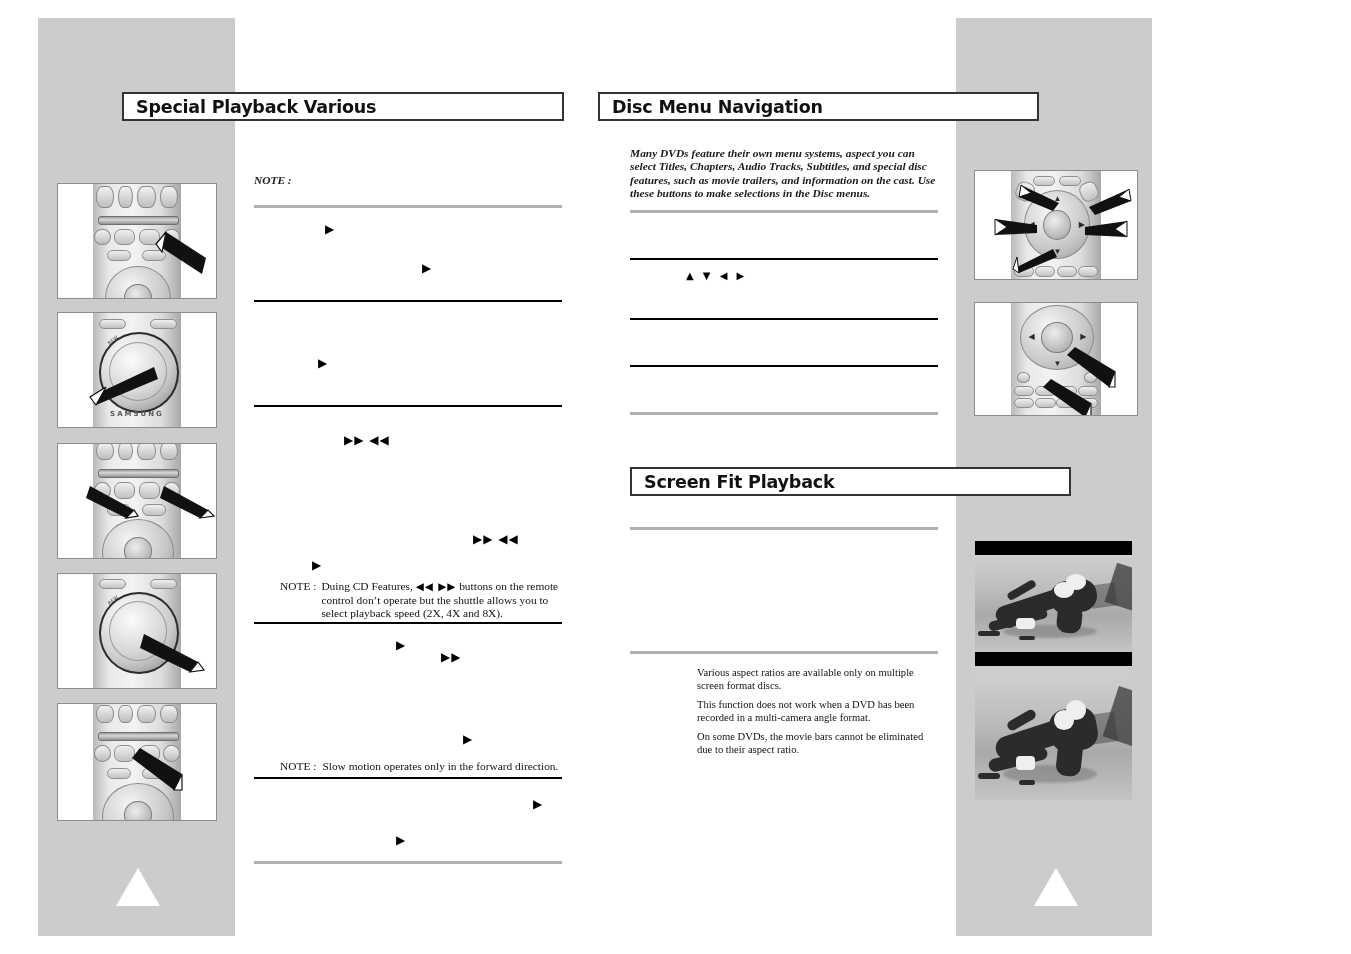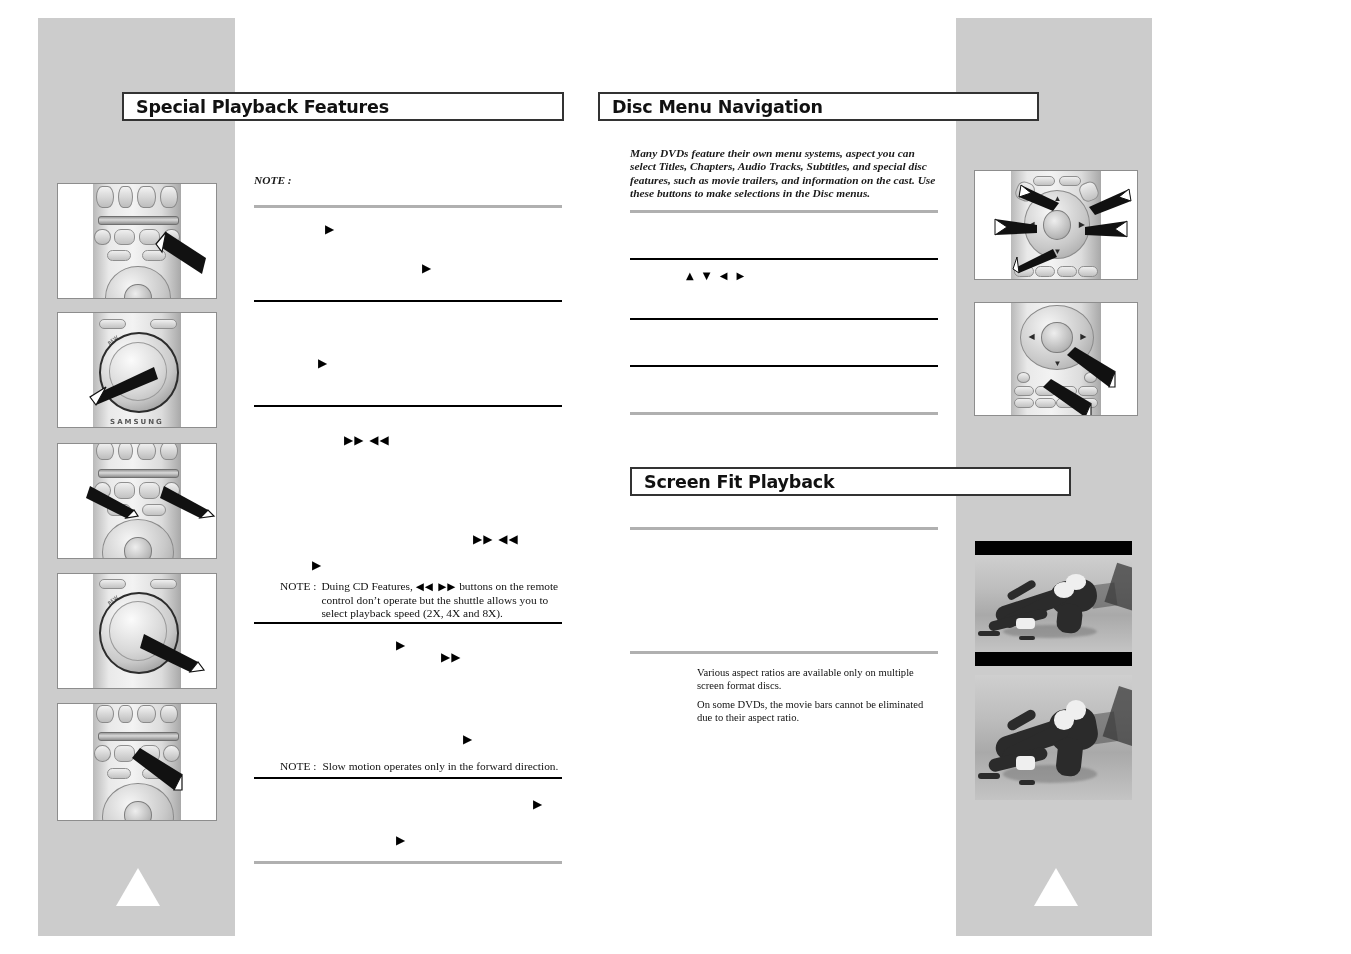--- a/index.html
+++ b/index.html
@@ -157,21 +157,21 @@
 </style>
 </head>
 <body>
 
 <div class="page">
 
   <div class="gray-col" id="gray-left"></div>
   <div class="gray-col" id="gray-right"></div>
 
   <div class="section-box" id="box-special">
-    <span class="title">Special Playback Features</span>
+    <span class="title">Special Playback Various</span>
   </div>
 
 
   <div class="note-block" id="note-left">
     <span class="note-label">NOTE :</span>
   </div>
 
   <div class="rule gray" style="left:254px;top:205px;width:308px;"></div>
   <div class="glyph" style="left:325px;top:223px;">▶</div>
   <div class="glyph" style="left:422px;top:262px;">▶</div>
@@ -217,20 +217,21 @@
 
   <div class="section-box" id="box-screenfit">
     <span class="title">Screen Fit Playback</span>
   </div>
 
   <div class="rule gray" style="left:630px;top:527px;width:308px;"></div>
   <div class="rule gray" style="left:630px;top:651px;width:308px;"></div>
 
   <div id="sf-bullets">
     <p>Various aspect ratios are available only on multiple screen format discs.</p>
+    <p>This function does not work when a DVD has been recorded in a multi-camera angle format.</p>
     <p>On some DVDs, the movie bars cannot be eliminated due to their aspect ratio.</p>
   </div>
 
   <div class="photo" style="left:57px;top:183px;width:160px;height:116px;">
     <div class="remote-body"></div>
     <div style="position:absolute;left:24%;top:2%;width:52%;height:22%;display:flex;justify-content:space-between;">
       <div class="rc-btn" style="width:20%;height:80%;"></div>
       <div class="rc-btn" style="width:16%;height:80%;"></div>
       <div class="rc-btn" style="width:20%;height:80%;"></div>
       <div class="rc-btn" style="width:20%;height:80%;"></div>
@@ -255,21 +256,21 @@
   </div>
 
   <div class="photo" style="left:57px;top:312px;width:160px;height:116px;">
     <div class="remote-body"></div>
     <div class="rc-pill" style="position:absolute;left:26%;top:5%;width:16%;height:7%;"></div>
     <div class="rc-pill" style="position:absolute;left:58%;top:5%;width:16%;height:7%;"></div>
     <div class="tiny-label" style="left:31%;top:21%;transform:rotate(-38deg);">REW</div>
     <div class="tiny-label" style="left:62%;top:21%;transform:rotate(38deg);">FF</div>
     <div class="shuttle-outer" style="left:26%;top:17%;width:48%;height:67%;"></div>
     <div class="shuttle-inner" style="left:32%;top:25%;width:36%;height:50%;"></div>
-    <div class="brandmark" style="bottom:1px;">SAMSUNG</div>
+    <div class="brandmark" style="bottom:9px;">SAMSUNG</div>
     <div class="callout" style="left:26px;top:46px;">
       <svg width="80" height="46" viewBox="0 0 80 46">
         <polygon points="6,38 70,8 74,20 12,46" fill="#111111"></polygon>
         <polygon points="6,38 12,46 22,28" fill="#ffffff" stroke="#111111" stroke-width="1.2"></polygon>
       </svg>
     </div>
   </div>
 
   <div class="photo" style="left:57px;top:443px;width:160px;height:116px;">
     <div class="remote-body"></div>

